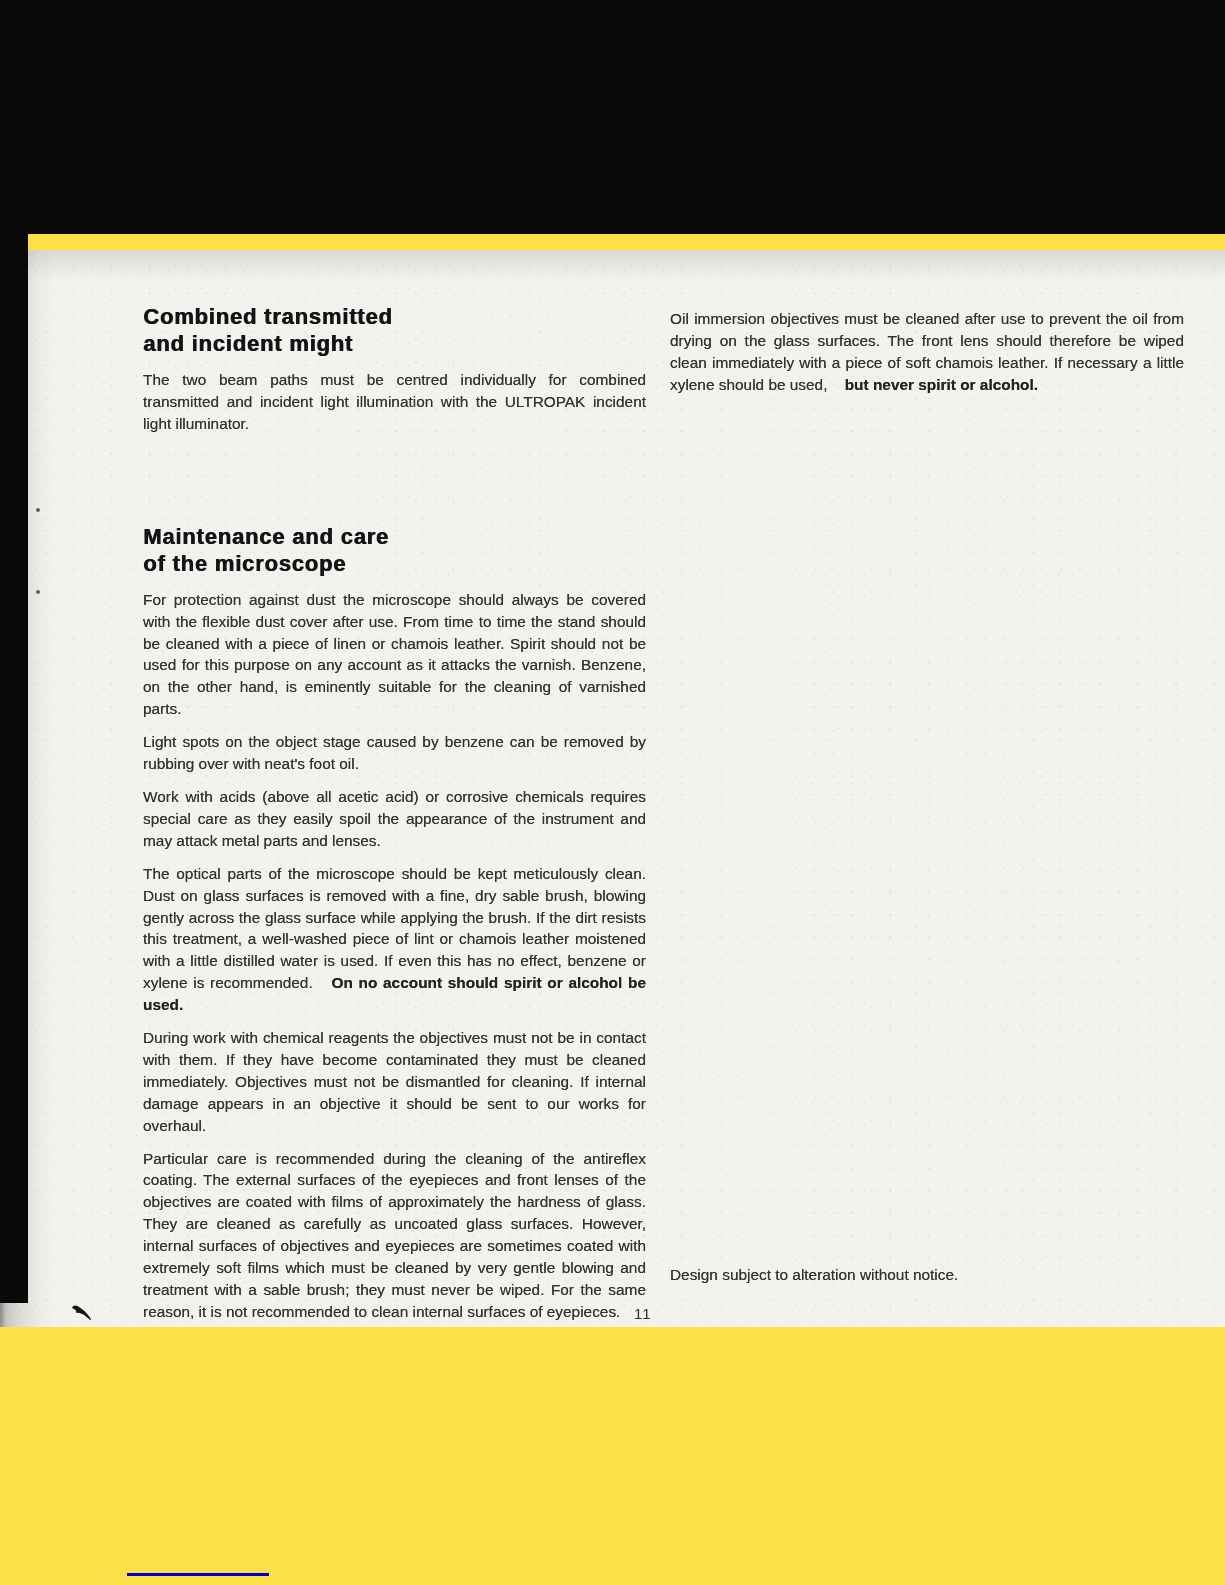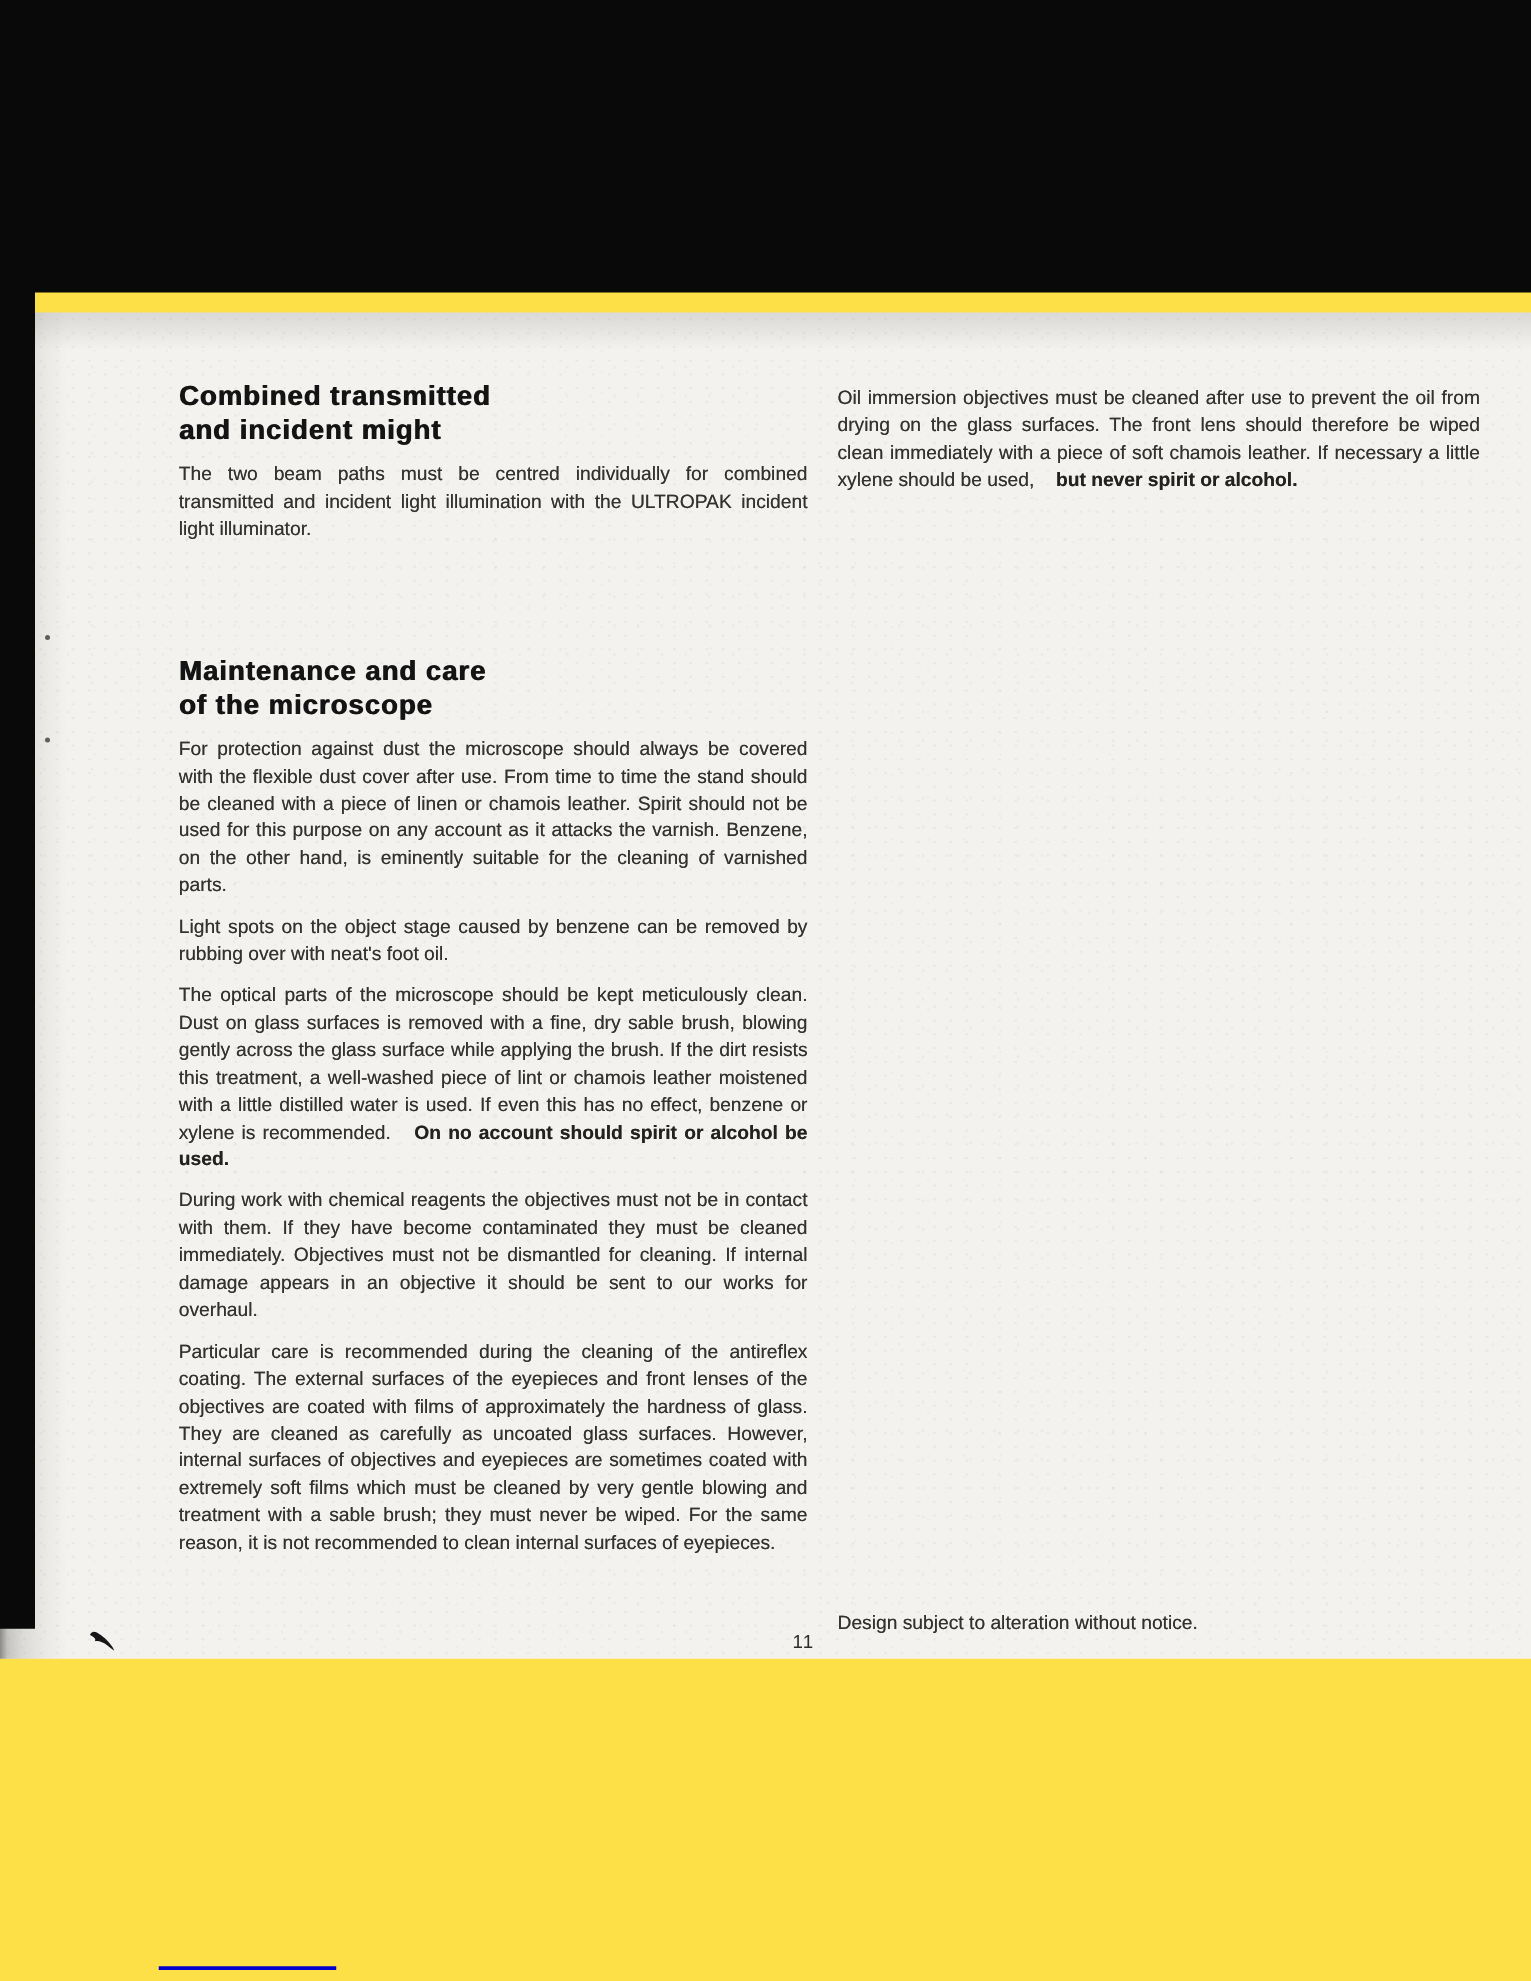--- a/index.html
+++ b/index.html
@@ -44,21 +44,21 @@
     color:#141414;margin:0 0 12px 0;text-shadow:0.7px 0 0 #141414;
   }
   .hline{display:block;}
   .paras p{
     margin:0 0 11px 0;font-size:15.4px;line-height:21.9px;
     text-align:justify;color:#333231;text-shadow:0 0 0.4px rgba(45,44,42,0.75);
   }
   .paras .bold{font-weight:700;color:#232220;padding-left:13px;}
   .section-2{display:block;margin-top:88px;}
   .footer-note{
-    position:absolute;left:670px;top:1040px;width:520px;
+    position:absolute;left:670px;top:1016px;width:520px;
     font-size:15.4px;color:#333231;text-shadow:0 0 0.4px rgba(45,44,42,0.75);
   }
   .page-number{
     position:absolute;left:634px;top:1055px;
     font-size:15px;color:#2e2d2b;letter-spacing:1px;
   }
   .pen-mark{position:absolute;left:71px;top:1053px;}
   .blue-underline{position:absolute;left:127px;top:1573px;width:142px;height:3px;background:#0000cc;}
 </style>
 </head>
@@ -84,20 +84,21 @@
       </section>
 
       <section class="section-2">
         <h2 class="heading">
           <span class="hline">Maintenance and care</span>
           <span class="hline">of the microscope</span>
         </h2>
         <div class="paras">
             <p><span>For protection against dust the microscope should always be covered with the flexible dust cover after use. From time to time the stand should be cleaned with a piece of linen or chamois leather. Spirit should not be used for this purpose on any account as it attacks the varnish. Benzene, on the other hand, is eminently suitable for the cleaning of varnished parts.</span></p>
             <p><span>Light spots on the object stage caused by benzene can be removed by rubbing over with neat's foot oil.</span></p>
+            <p><span>Work with acids (above all acetic acid) or corrosive chemicals requires special care as they easily spoil the appearance of the instrument and may attack metal parts and lenses.</span></p>
             <p><span>The optical parts of the microscope should be kept meticulously clean. Dust on glass surfaces is removed with a fine, dry sable brush, blowing gently across the glass surface while applying the brush. If the dirt resists this treatment, a well-washed piece of lint or chamois leather moistened with a little distilled water is used. If even this has no effect, benzene or xylene is recommended. </span><span class="bold">On no account should spirit or alcohol be used.</span></p>
             <p><span>During work with chemical reagents the objectives must not be in contact with them. If they have become contaminated they must be cleaned immediately. Objectives must not be dismantled for cleaning. If internal damage appears in an objective it should be sent to our works for overhaul.</span></p>
             <p><span>Particular care is recommended during the cleaning of the antireflex coating. The external surfaces of the eyepieces and front lenses of the objectives are coated with films of approximately the hardness of glass. They are cleaned as carefully as uncoated glass surfaces. However, internal surfaces of objectives and eyepieces are sometimes coated with extremely soft films which must be cleaned by very gentle blowing and treatment with a sable brush; they must never be wiped. For the same reason, it is not recommended to clean internal surfaces of eyepieces.</span></p>
           </div>
       </section>
     </div>
 
     <div class="col-right">
       <div class="paras">
           <p><span>Oil immersion objectives must be cleaned after use to prevent the oil from drying on the glass surfaces. The front lens should therefore be wiped clean immediately with a piece of soft chamois leather. If necessary a little xylene should be used, </span><span class="bold">but never spirit or alcohol.</span></p>

